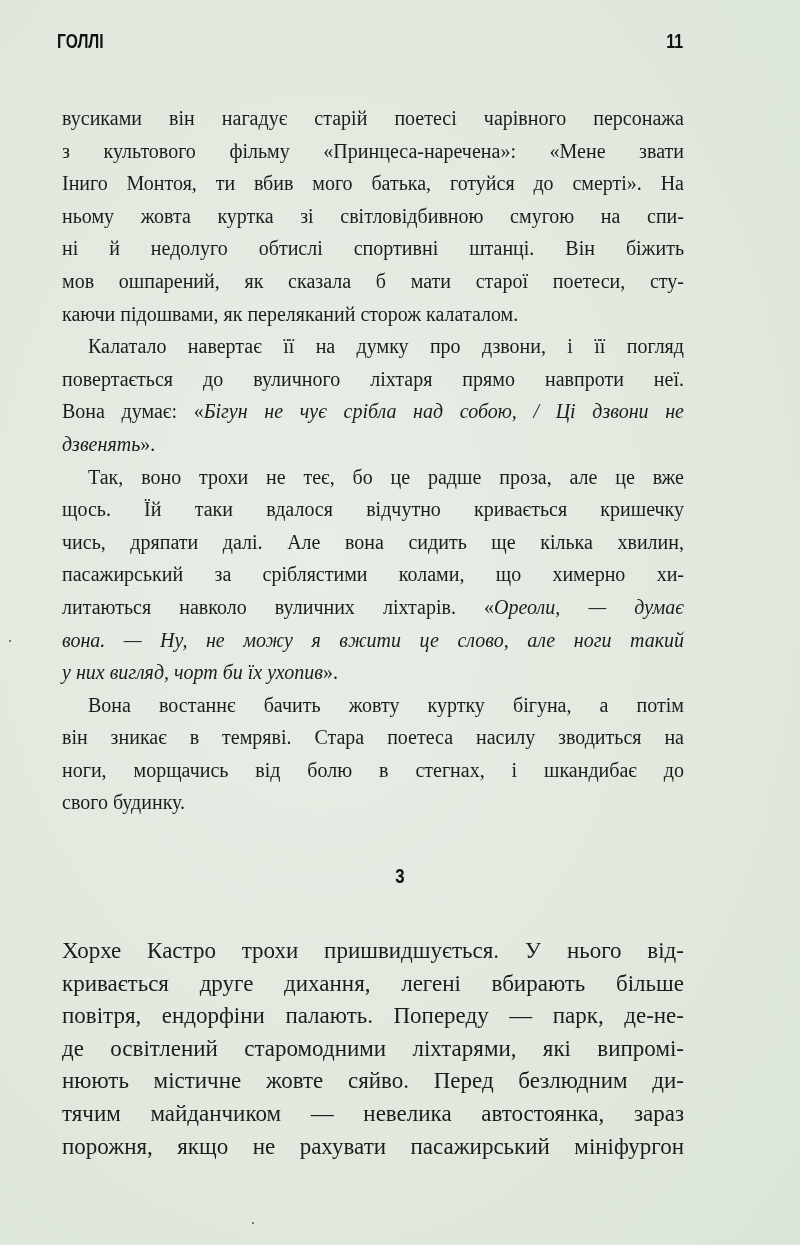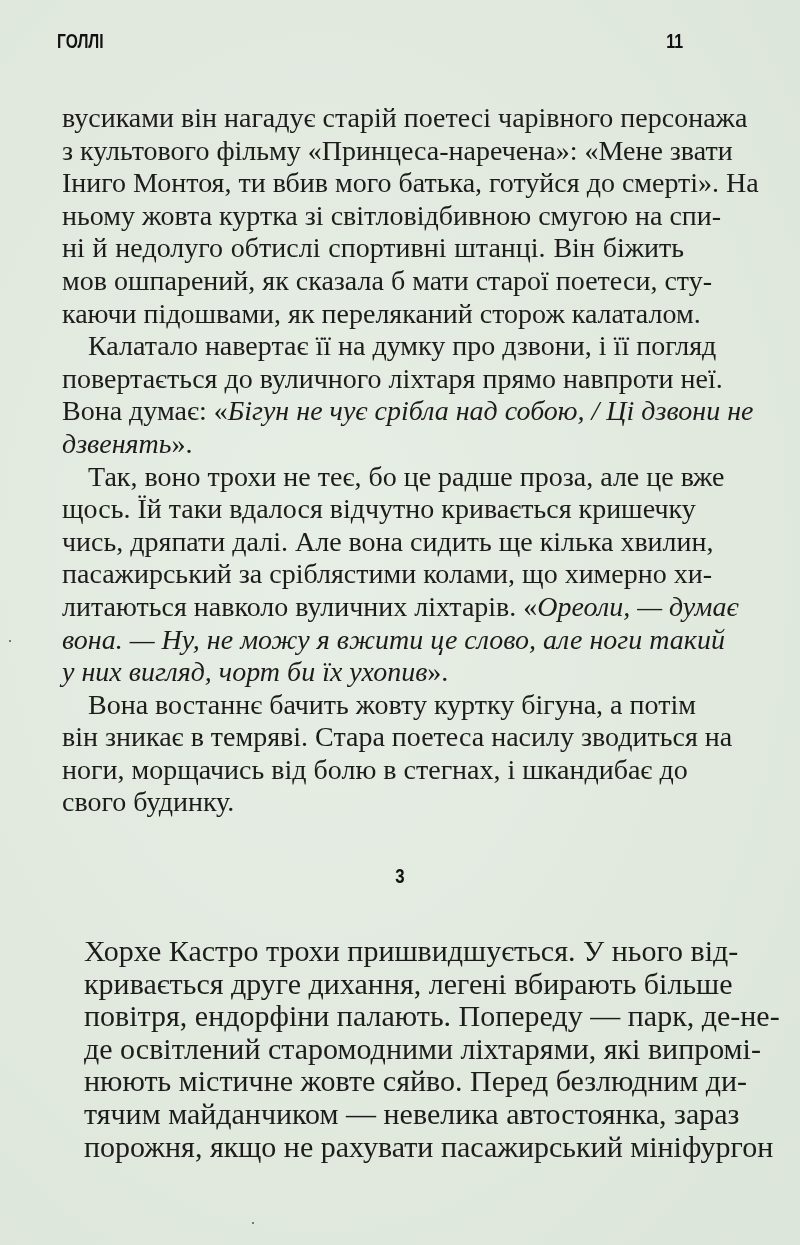--- a/index.html
+++ b/index.html
@@ -44,21 +44,21 @@
       transform: scaleX(0.8);
       transform-origin: right top;
       color: #111;
     }
     .text-block {
       position: absolute;
       left: 62px;
       top: 102px;
       width: 622px;
       font-family: "Liberation Serif", serif;
-      font-size: 28px;
+      font-size: 20px;
       line-height: 32.6px;
     }
     .line {
       display: block;
       white-space: nowrap;
       text-align: justify;
       text-align-last: justify;
       height: 32.6px;
     }
     .line.last {
@@ -84,23 +84,22 @@
     .section-number span {
       display: inline-block;
       transform: scaleX(0.8);
     }
     .text-block-2 {
       position: absolute;
       left: 62px;
       top: 935px;
       width: 622px;
       font-family: "Liberation Serif", serif;
-      font-size: 30px;
+      font-size: 23px;
       line-height: 32.6px;
-      margin-left: 22px;
     }
     .speck {
       position: absolute;
       width: 2px;
       height: 2px;
       background: #555;
       border-radius: 50%;
     }
   </style>
 </head>

